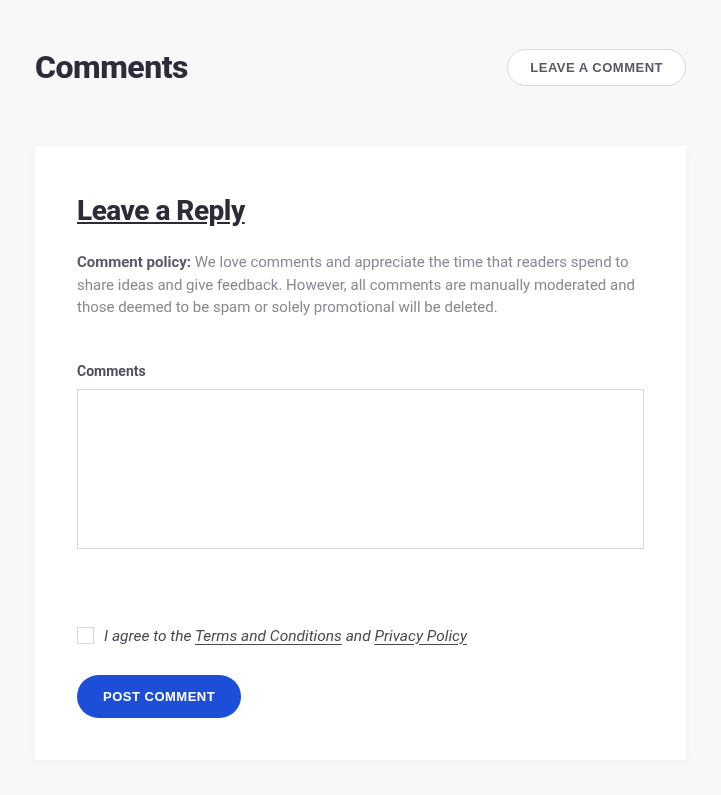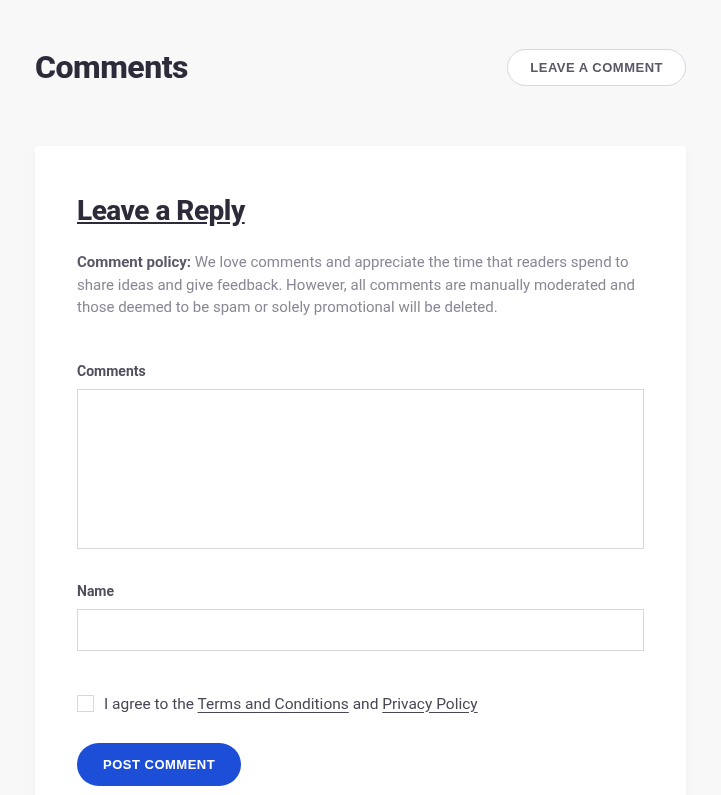--- a/index.html
+++ b/index.html
@@ -109,20 +109,21 @@
       height: 17px;
       border: 1px solid #d8d6de;
       background: #ffffff;
       cursor: pointer;
       appearance: none;
       flex-shrink: 0;
     }
     .agree-text {
       font-size: 15.5px;
       color: #4a4856;
+      font-style: italic;
     }
     .agree-text a {
       color: #4a4856;
       text-decoration: underline;
       text-underline-offset: 3px;
     }
     .post-btn {
       background: #1d4ed8;
       color: #ffffff;
       border: none;
@@ -147,24 +148,20 @@
     <h2 class="reply-title">Leave a Reply</h2>
 
     <p class="policy-text">
       <span class="policy-label">Comment policy:</span><span> We love comments and appreciate the time that readers spend to share ideas and give feedback. However, all comments are manually moderated and those deemed to be spam or solely promotional will be deleted.</span>
     </p>
 
     <label class="field-label">Comments</label>
     <textarea class="comment-textarea" value="" style=""></textarea>
 
     <div class="two-col">
-      <div class="col">
-        <label class="field-label">Name</label>
-        <input type="text" class="text-input" value="" style="">
-      </div>
     </div>
 
     <div class="agree-row">
       <input type="checkbox" class="checkbox" style="">
       <span class="agree-text">
         <span>I agree to the </span><a href="#">Terms and Conditions</a><span> and </span><a href="#">Privacy Policy</a>
       </span>
     </div>
 
     <button class="post-btn">POST COMMENT</button>

